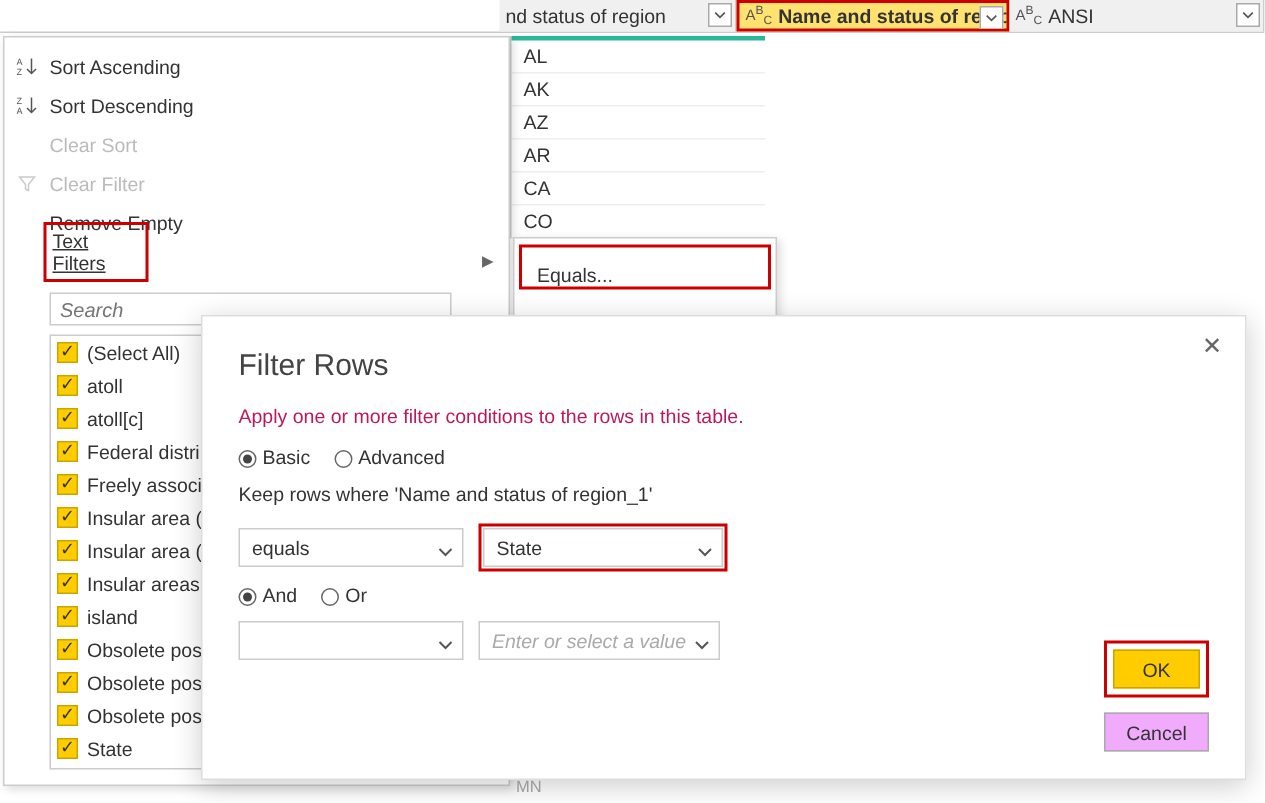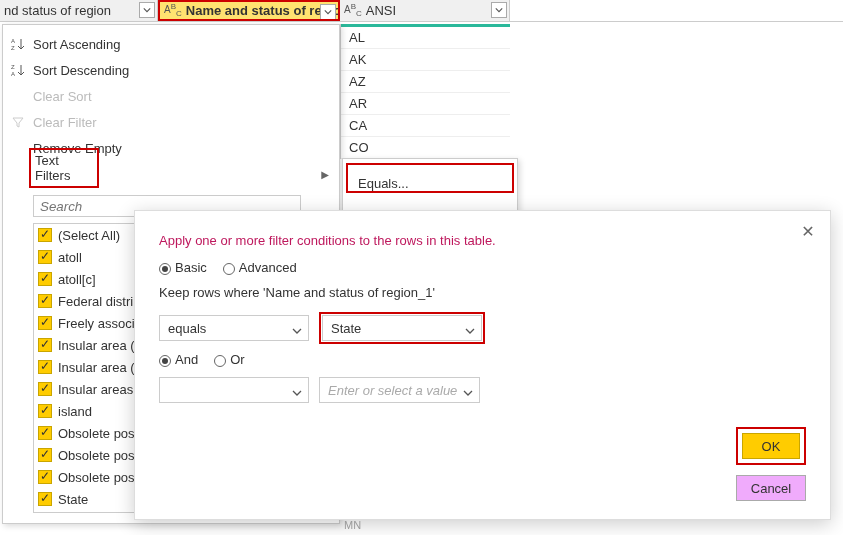--- a/index.html
+++ b/index.html
@@ -1,33 +1,33 @@
 <!DOCTYPE html>
 <html><head>
 <meta charset="utf-8">
 <style>
   * { box-sizing: border-box; margin: 0; padding: 0; font-family: "Segoe UI", Arial, sans-serif; }
   body { background: #fff; width: 843px; height: 535px; position: relative; overflow: hidden; font-size: 13px; color: #333; }
 
   
-  .col-headers { display: flex; height: 22px; border-bottom: 1px solid #ccc; }
+  .col-headers { display: flex; height: 22px; border-bottom: 1px solid #ccc; justify-content: flex-end; }
   .col-header { display: flex; align-items: center; padding: 0 4px; border-right: 1px solid #ccc; background: #f0f0f0; position: relative; white-space: nowrap; overflow: hidden; }
   .col-header.hi { background: #ffe270; border: 2px solid #c00; }
   .typeico { font-size: 10px; color: #555; margin-right: 4px; }
   .typeico sup, .typeico sub { font-size: 8px; }
   .dd { position: absolute; right: 2px; top: 2px; width: 16px; height: 16px; border: 1px solid #aaa; background: #fff; display: flex; align-items: center; justify-content: center; cursor: pointer; }
   .dd svg { width: 8px; height: 8px; }
 
   
   .ctx { position: absolute; left: 2px; top: 24px; width: 338px; border: 1px solid #ccc; background: #fff; box-shadow: 2px 2px 6px rgba(0,0,0,.15); padding: 6px 0 10px; }
   .ctx-item { display: flex; align-items: center; height: 26px; padding: 0 10px 0 30px; position: relative; cursor: pointer; }
   .ctx-item.disabled { color: #bbb; cursor: default; }
   .ctx-icon { position: absolute; left: 6px; width: 18px; display:flex; align-items:center; justify-content:center; }
   .ctx-arrow { margin-left: auto; font-size: 10px; color: #666; }
-  .ctx-box { border: 2px solid #c00; margin: 3px 8px 16px 26px; padding: 3px 4px; width: 70px; }
+  .ctx-box { border: 2px solid #c00; margin: 3px 8px 16px 26px; padding: 3px 4px; width: 70px; text-decoration: underline; }
 
   .ctx-search { margin: 8px 8px 6px 30px; }
   .ctx-search input { width: 268px; height: 22px; padding: 2px 6px; font-style: italic; color: #888; border: 1px solid #ccc; }
 
   .ctx-list { margin: 0 8px 0 30px; border: 1px solid #ccc; height: 290px; overflow: hidden; background: #fff; }
   .ctx-list-item { display:flex; align-items:center; height: 22px; padding: 0 4px; }
   .chk { width: 14px; height: 14px; background: #ffcc00; border: 1px solid #c9a500; margin-right: 6px; position: relative; flex-shrink:0; }
   .chk::after { content: "✓"; position:absolute; left:1px; top:-2px; font-size: 12px; color:#333; }
 
   
@@ -208,20 +208,21 @@
         <span>Equals...</span>
       </div>
   </div>
   <div class="sub-item">
       <span>Does Not Equal...</span>
     </div>
 </div>
 
 <div class="dlg">
   <div class="dlg-close">✕</div>
+  <div class="dlg-title">Filter Rows</div>
   <div class="dlg-desc">Apply one or more filter conditions to the rows in this table.</div>
   <div class="radiorow">
     <label><span class="radio sel"></span><span>Basic</span></label>
     <label><span class="radio"></span><span>Advanced</span></label>
   </div>
   <div class="keep">Keep rows where 'Name and status of region_1'</div>
 
   <div class="cond-row">
     <div class="combo">
       <span>equals</span>

